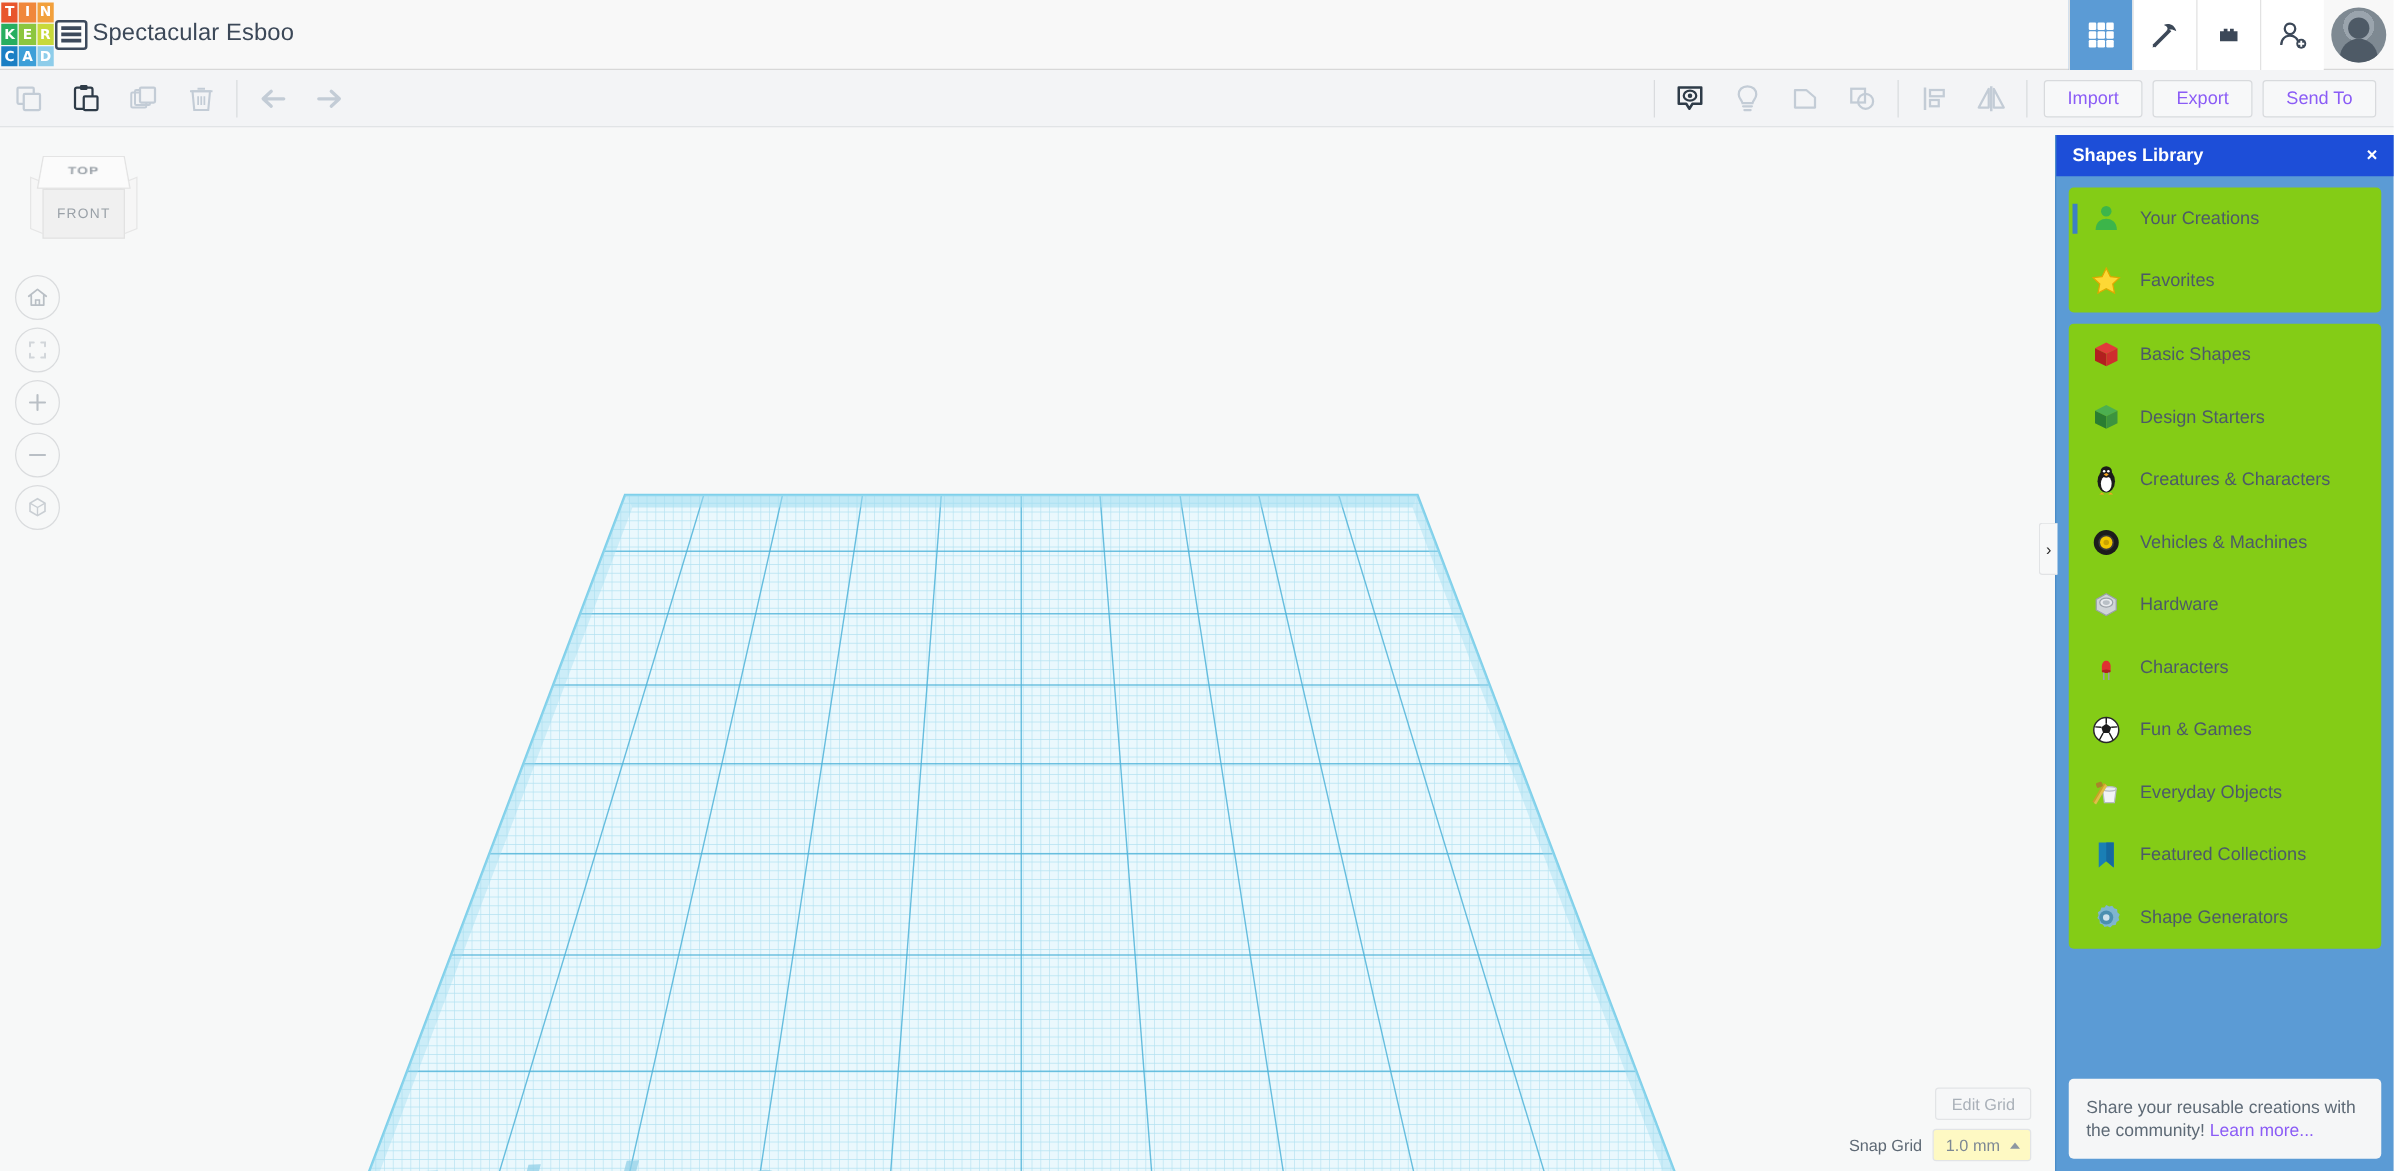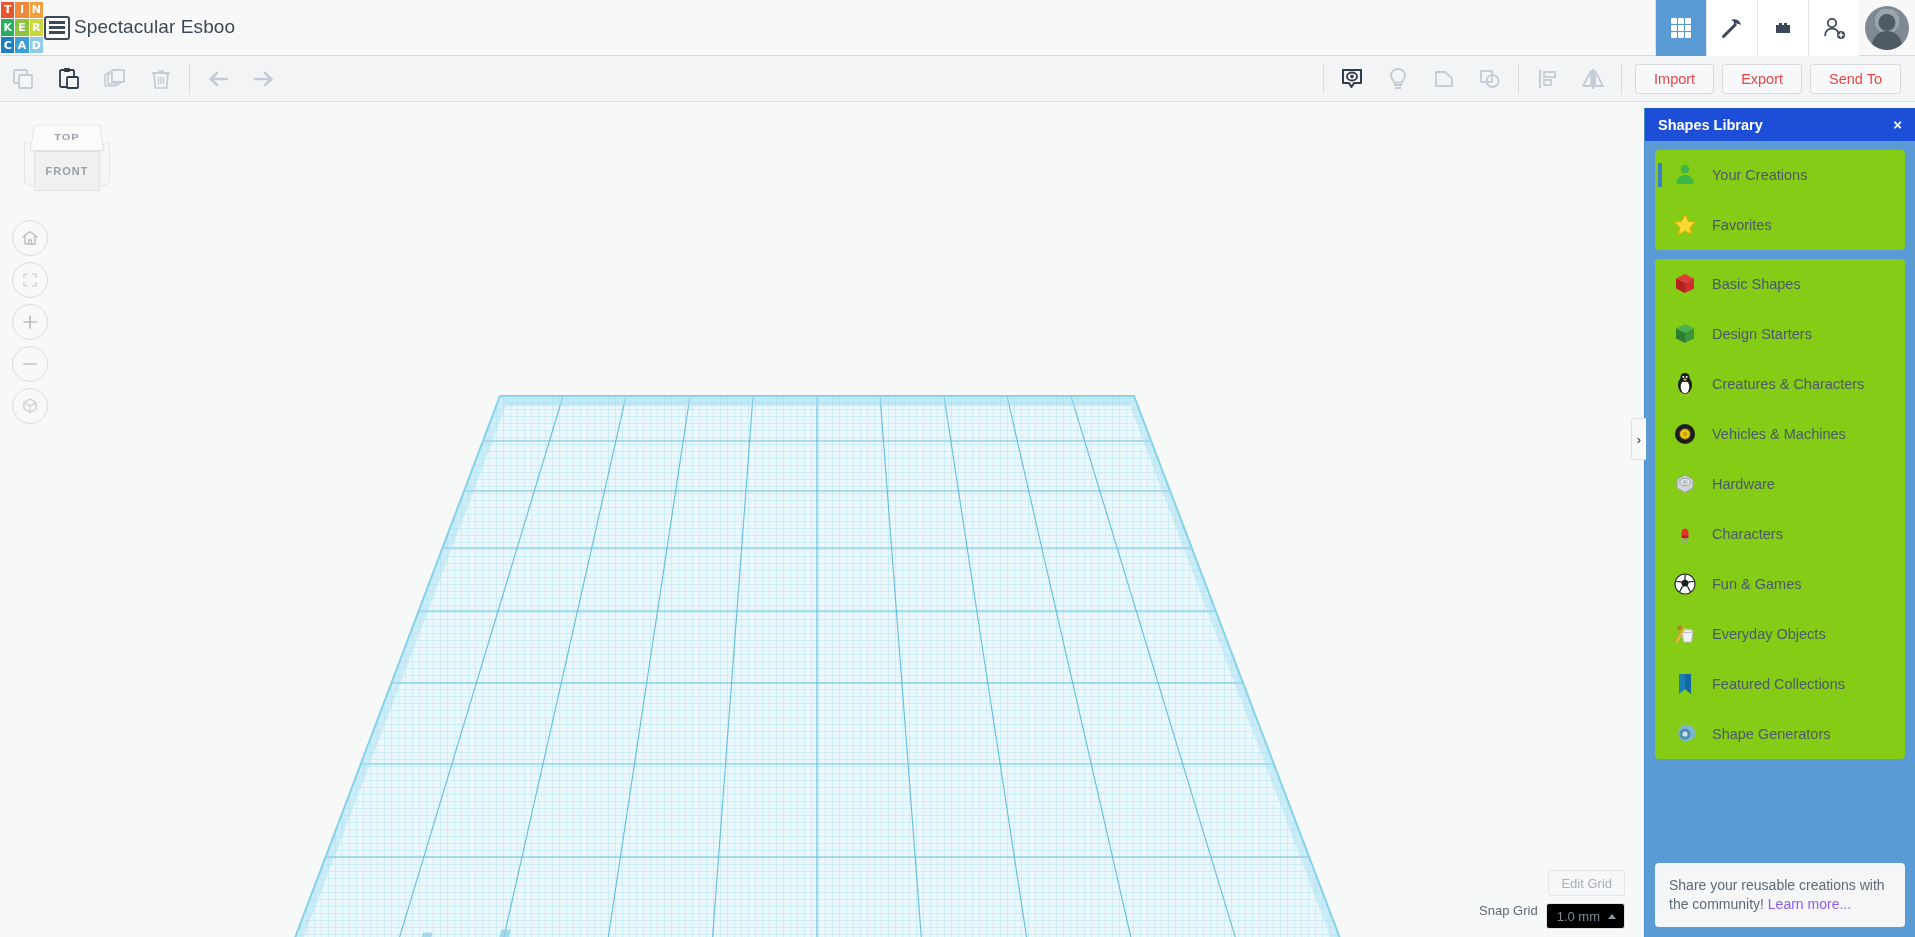--- a/index.html
+++ b/index.html
@@ -93,21 +93,21 @@
   .tb-group { display: flex; align-items: center; height: 46px; }
   .tb-btn {
     width: 46px; height: 46px;
     display: flex; align-items: center; justify-content: center;
   }
   .sep { width: 1px; height: 30px; background: #d9dbde; margin: 0 5px; }
   .tb-right { margin-left: auto; display: flex; align-items: center; height: 46px; }
   .txt-btn {
     height: 30px; padding: 0 18px; margin-left: 8px;
     border: 1px solid #d8dadd; border-radius: 3px;
-    background: #f7f8f9; color: #ef4444; font-size: 14.5px;
+    background: #f7f8f9; color: #8b5cf6; font-size: 14.5px;
     display: flex; align-items: center; justify-content: center;
   }
   .tb-right .txt-btn:last-child { margin-right: 14px; }
 
   
   .canvas {
     position: absolute; top: 102px; left: 0;
     width: 1915px; height: 835px;
     background: #f7f8f8;
     overflow: hidden;
@@ -123,21 +123,21 @@
     transform: perspective(160px) rotateX(40deg);
     display: flex; align-items: center; justify-content: center;
     font-size: 11px; font-weight: bold; color: #9aa1a8; letter-spacing: 1px;
   }
   .vc-front {
     position: absolute; left: 12px; top: 31px;
     width: 66px; height: 40px;
     background: #f0f0f0;
     border: 1px solid #e2e2e2;
     display: flex; align-items: center; justify-content: center;
-    font-size: 11px; font-weight: bold; color: #9aa1a8; letter-spacing: 1px;
+    font-size: 11px; font-weight: normal; color: #9aa1a8; letter-spacing: 1px;
   }
   .vc-left {
     position: absolute; left: 2px; top: 24px;
     width: 14px; height: 42px;
     background: #f6f6f6; border: 1px solid #e6e6e6;
     transform: skewY(22deg);
   }
   .vc-right {
     position: absolute; left: 74px; top: 24px;
     width: 14px; height: 42px;
@@ -172,26 +172,26 @@
   .grid-ctrls {
     position: absolute; right: 290px; bottom: 8px;
     display: flex; flex-direction: column; align-items: flex-end; gap: 7px;
   }
   .edit-grid-btn {
     height: 26px; padding: 0 12px;
     border: 1px solid #e2e4e6; border-radius: 3px;
     background: #f6f7f8; color: #a9b0b8; font-size: 13px;
     display: flex; align-items: center;
   }
-  .snap-row { display: flex; align-items: flex-start; gap: 8px; }
+  .snap-row { display: flex; align-items: center; gap: 8px; }
   .snap-label { font-size: 13px; color: #5d6874; }
   .snap-select {
     height: 26px; padding: 0 8px 0 10px; min-width: 68px;
     border: 1px solid #e2e4e6; border-radius: 3px;
-    background: #000000; color: #7d8894; font-size: 13px;
+    background: #fef9c3; color: #7d8894; font-size: 13px;
     display: flex; align-items: center; justify-content: space-between; gap: 8px;
   }
   .caret-up {
     width: 0; height: 0;
     border-left: 4px solid transparent; border-right: 4px solid transparent;
     border-bottom: 5px solid #8d97a1;
   }
 
   
   .panel {

